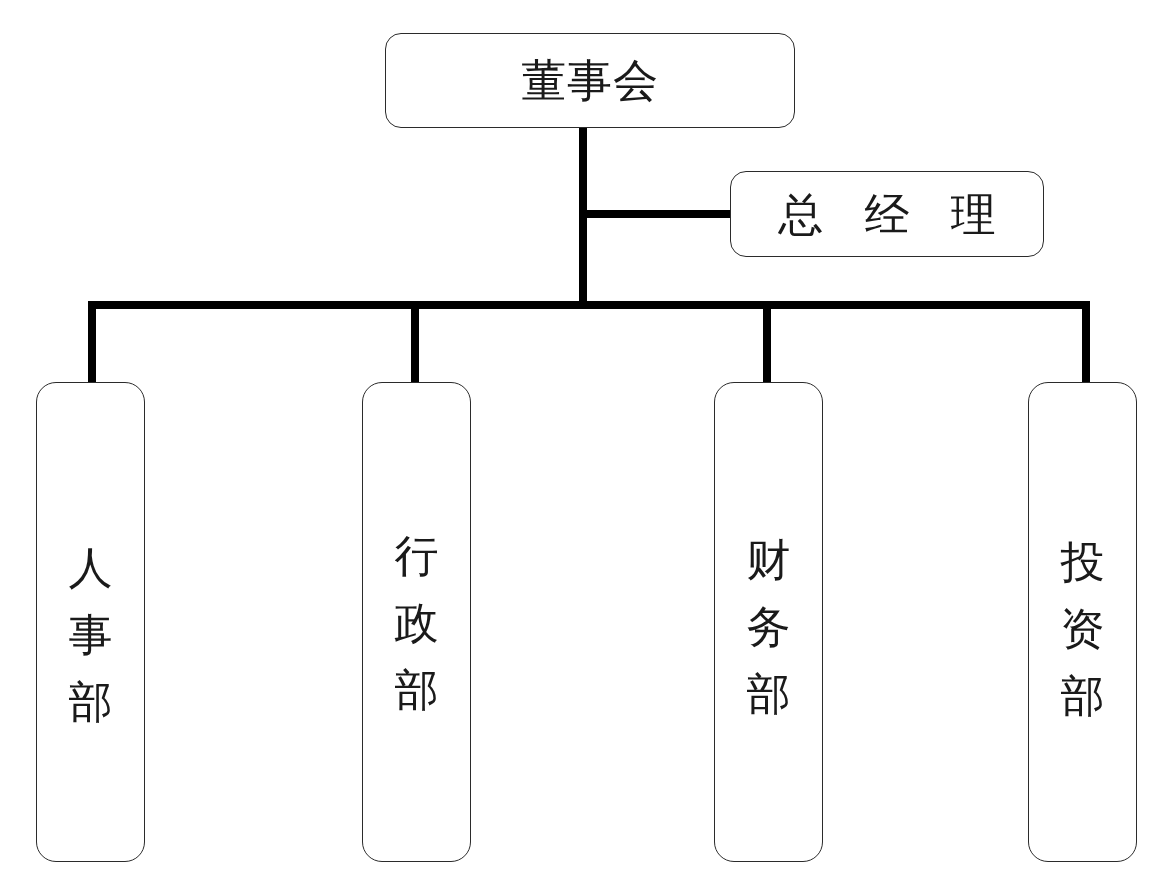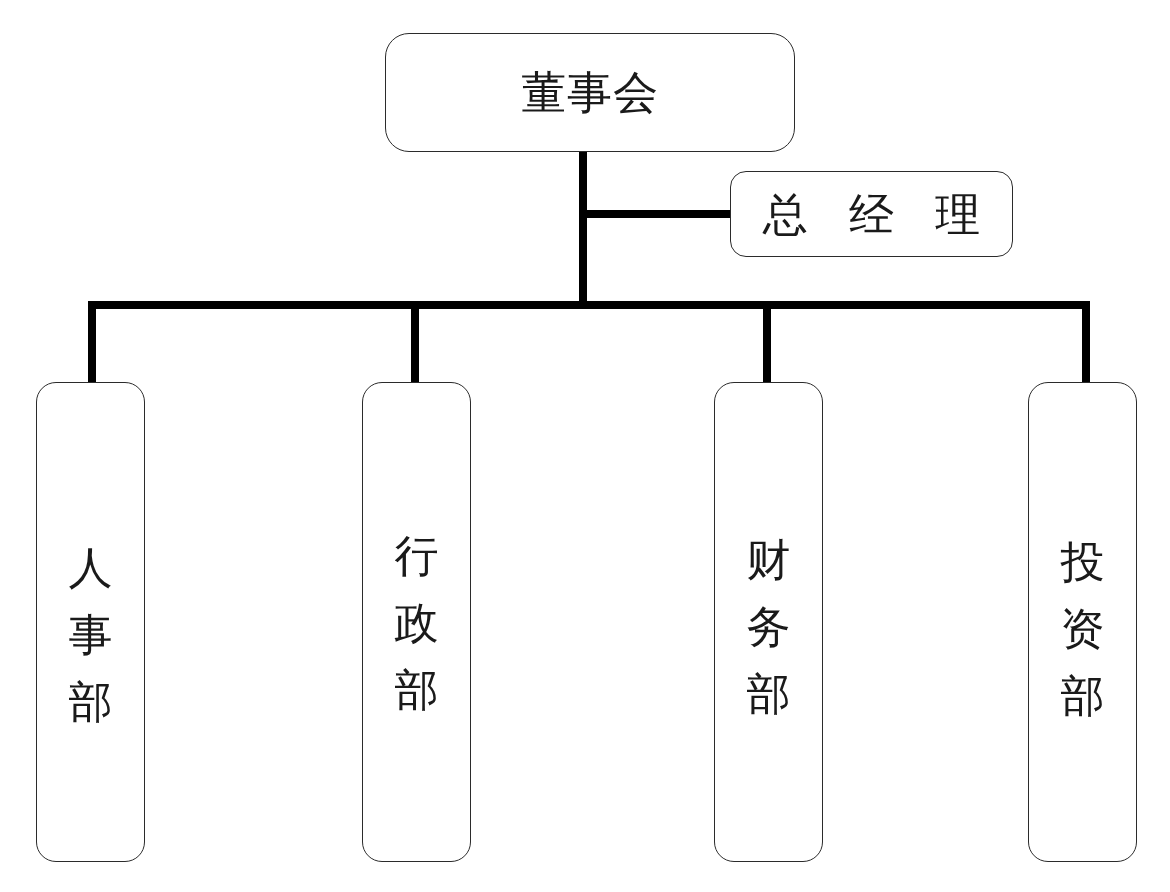--- a/index.html
+++ b/index.html
@@ -29,28 +29,28 @@
     display: flex;
     align-items: center;
     justify-content: center;
     color: #1a1a1a;
   }
 
   .node-board {
     left: 385px;
     top: 33px;
     width: 410px;
-    height: 119px;
-    border-radius: 24px;
+    height: 95px;
+    border-radius: 16px;
   }
 
   .node-manager {
     left: 730px;
     top: 171px;
-    width: 283px;
+    width: 314px;
     height: 86px;
     border-radius: 16px;
   }
 
   .node-dept {
     top: 382px;
     width: 109px;
     height: 480px;
     border-radius: 20px;
   }

